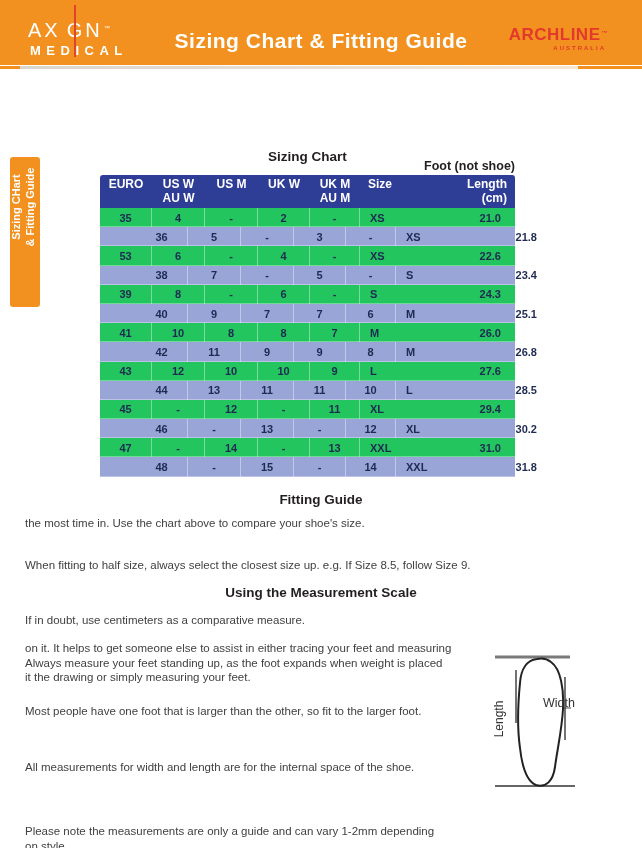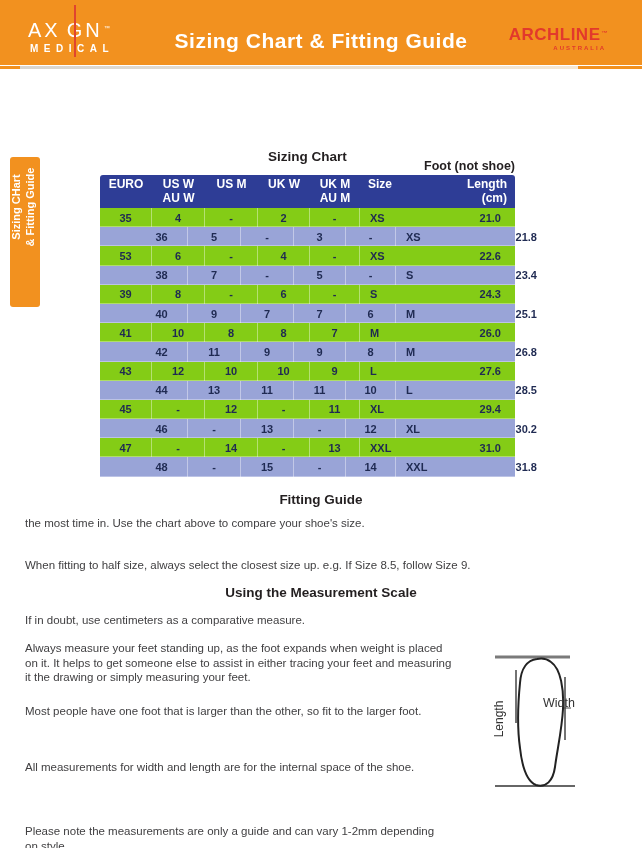--- a/index.html
+++ b/index.html
@@ -5,21 +5,21 @@
   html,body{margin:0;padding:0;background:#fff;}
   .page{position:relative;width:642px;height:848px;background:#ffffff;overflow:hidden;
         font-family:"Liberation Sans",sans-serif;color:#414042;}
 
   
   .topbar{position:absolute;left:0;top:0;width:642px;height:65px;background:#F2911F;}
   .axign{position:absolute;left:28px;top:20px;color:#fff;}
   .axign-name{display:flex;align-items:flex-start;font-size:20px;letter-spacing:3px;font-weight:400;line-height:20px;}
   .axign-gap{width:6px;}
   .axign-tm{font-size:6px;margin-top:-2px;margin-left:1px;}
-  .axign-sub{font-size:10px;letter-spacing:5.5px;font-weight:bold;margin-top:3px;padding-left:2px;}
+  .axign-sub{font-size:13px;letter-spacing:5.5px;font-weight:bold;margin-top:3px;padding-left:2px;}
   .axign-line{position:absolute;left:46px;top:-15px;width:2px;height:52px;background:#E0442F;}
   .doc-title{position:absolute;left:0;top:29px;width:642px;margin:0;text-align:center;
              font-size:21px;font-weight:bold;color:#ffffff;letter-spacing:0.5px;}
   .archline{position:absolute;right:34px;top:26px;text-align:right;color:#E2392C;}
   .arch-name{font-size:17px;font-weight:bold;letter-spacing:0.5px;line-height:17px;display:inline-flex;}
   .arch-tm{font-size:6px;margin-top:-1px;margin-left:1px;}
   .arch-sub{font-size:6px;letter-spacing:2px;font-weight:bold;margin-top:1px;padding-right:2px;}
 
   .rule{position:absolute;left:0;top:66px;width:642px;height:3px;display:flex;}
   .rule-o{background:#F2911F;height:3px;}
@@ -40,21 +40,21 @@
              font-size:12.5px;font-weight:bold;color:#231F20;}
   .size-table{position:absolute;left:100px;top:175px;width:415px;}
   .thead{display:grid;grid-template-columns:52px 53px 53px 52px 50px 70px 85px;
          background:#2E3D96;height:33px;border-radius:3px 3px 0 0;}
   .th{color:#fff;font-weight:bold;font-size:12px;line-height:13.5px;text-align:center;padding-top:3px;}
   .th span{display:block;}
   .th.c5{text-align:left;padding-left:8px;}
   .th.c6{text-align:right;padding-right:8px;}
   .tbody{display:block;}
   .tr{display:grid;grid-template-columns:52px 53px 53px 52px 50px 70px 85px;height:19.2px;
-      background:#84cc16;box-shadow:inset 0 -1px 0 rgba(255,255,255,0.35);}
+      background:#22c55e;box-shadow:inset 0 -1px 0 rgba(255,255,255,0.35);}
   .tr.alt{background:#99A4D7;padding-left:36px;}
   .td{display:flex;align-items:center;justify-content:center;
       font-size:11px;font-weight:bold;color:#1F2A52;}
   .td.c0,.td.c1,.td.c2,.td.c3,.td.c4{border-right:1px solid rgba(255,255,255,0.4);}
   .td.c5{justify-content:flex-start;padding-left:10px;}
   .td.c6{justify-content:flex-end;padding-right:14px;}
 
   
   .h2{position:absolute;left:0;width:642px;text-align:center;font-size:13.5px;font-weight:bold;color:#231F20;}
   .h2.fitting{top:492px;}
@@ -279,22 +279,22 @@
     <div class="ln">the most time in. Use the chart above to compare your shoe's size.</div>
   </div>
 
   <div class="body-text p-half">When fitting to half size, always select the closest size up. e.g. If Size 8.5, follow Size 9.</div>
 
   <div class="h2 measure">Using the Measurement Scale</div>
 
   <div class="body-text p-doubt">If in doubt, use centimeters as a comparative measure.</div>
 
   <div class="body-text p-always">
+    <div class="ln">on it. It helps to get someone else to assist in either tracing your feet and measuring</div>
     <div class="ln">Always measure your feet standing up, as the foot expands when weight is placed</div>
-    <div class="ln">on it. It helps to get someone else to assist in either tracing your feet and measuring</div>
     <div class="ln">it the drawing or simply measuring your feet.</div>
   </div>
 
   <div class="body-text p-most">Most people have one foot that is larger than the other, so fit to the larger foot.</div>
 
   <div class="body-text p-all">All measurements for width and length are for the internal space of the shoe.</div>
 
   <div class="body-text p-note">
     <div class="ln">Please note the measurements are only a guide and can vary 1-2mm depending</div>
     <div class="ln">on style.</div>

